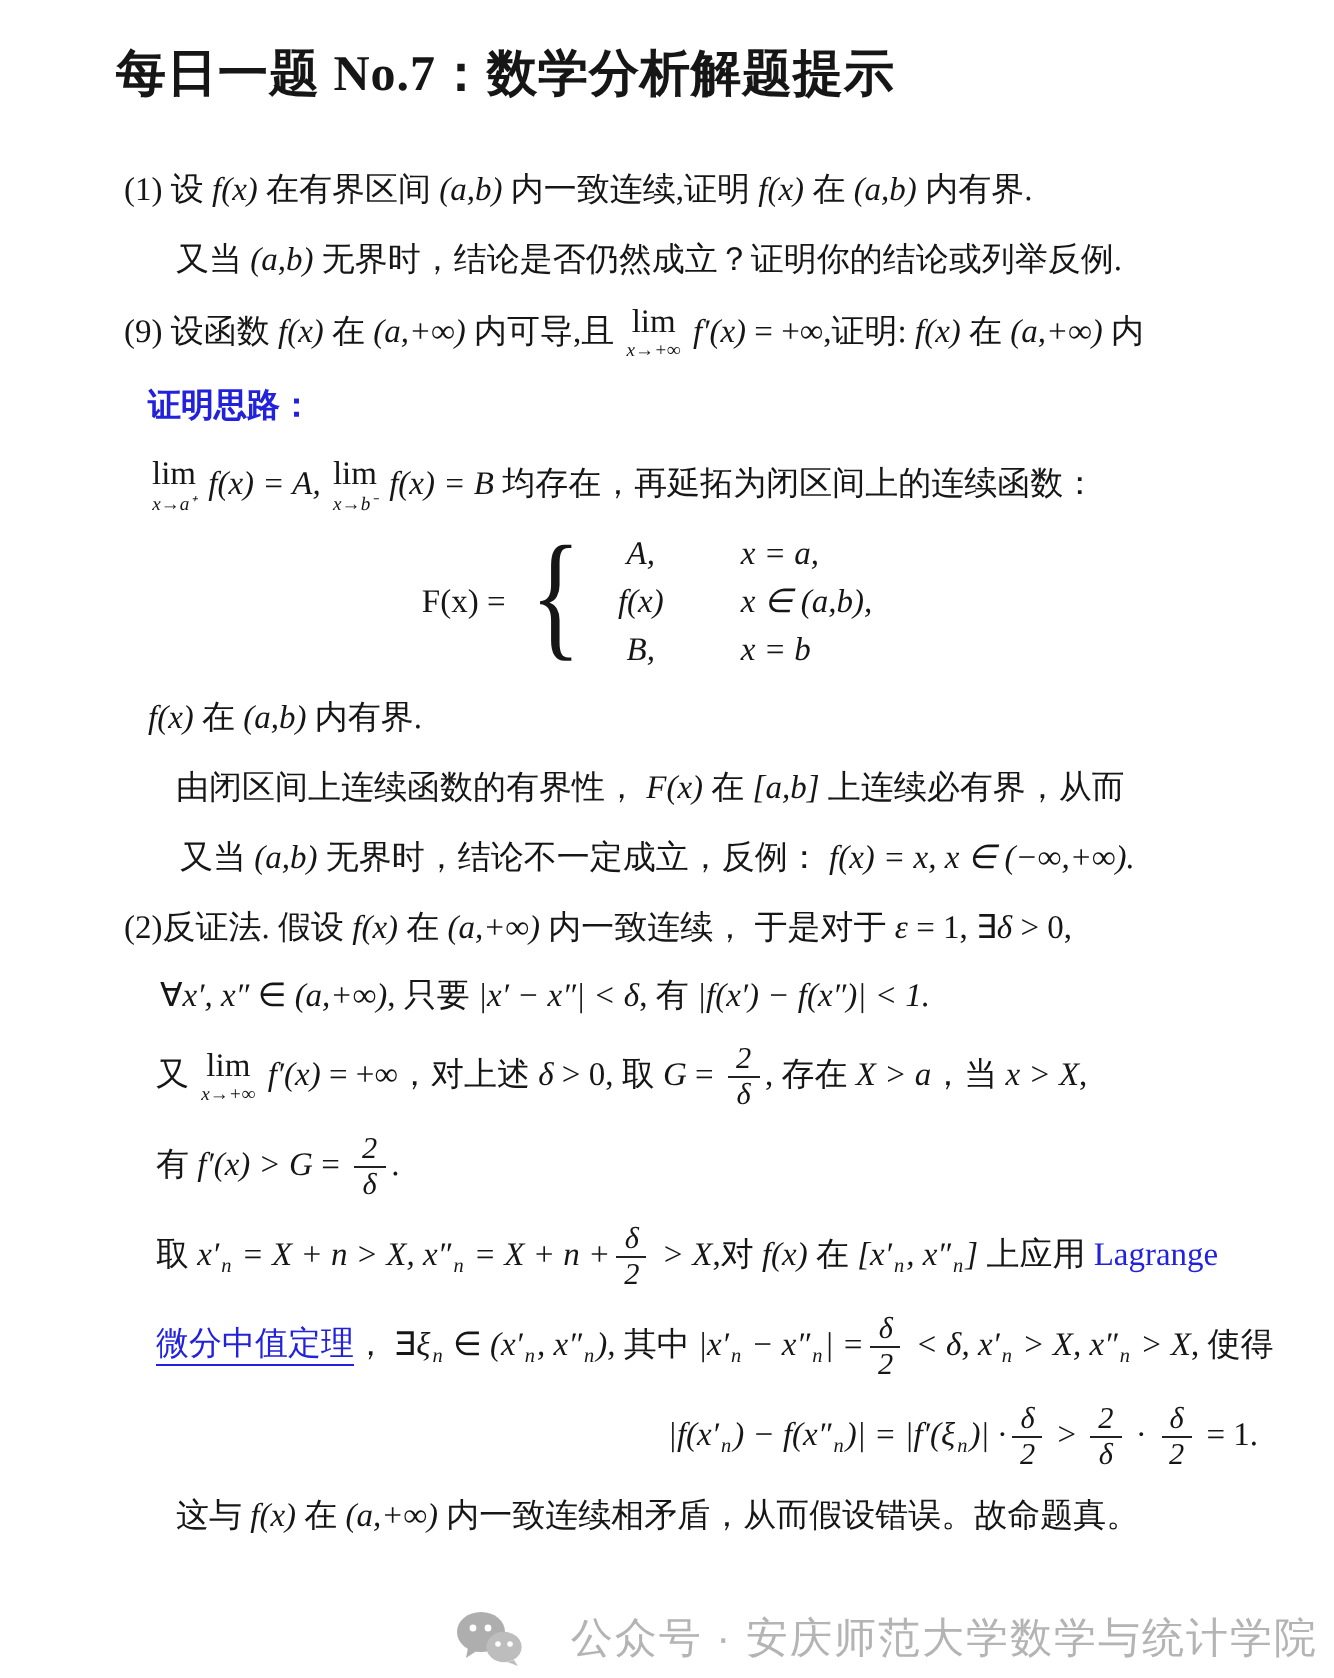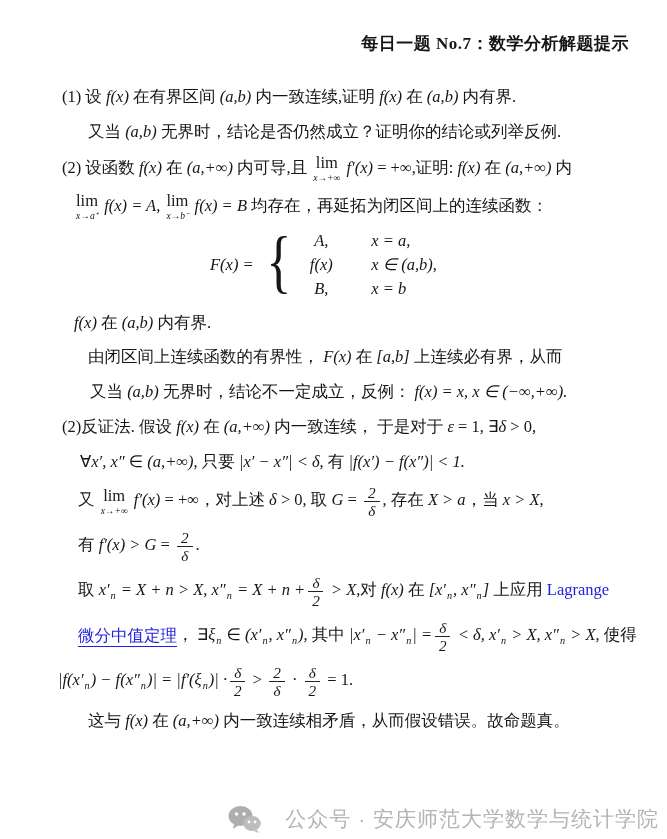--- a/index.html
+++ b/index.html
@@ -3,28 +3,28 @@
 <meta charset="utf-8">
 <style>
   html,body{margin:0;padding:0;background:#ffffff;}
   .page{
     width:667px;height:839px;box-sizing:border-box;position:relative;overflow:hidden;
     background:#ffffff;color:#161616;
     font-family:"Liberation Serif", serif;
   }
   .content{padding:16px 38px 0 58px;}
   .title{
-    font-size:17px;font-weight:bold;text-align:right;
-    margin:16px 0 30px 0;letter-spacing:0.5px;
+    font-size:25px;font-weight:bold;text-align:left;
+    margin:4px 0 30px 0;letter-spacing:0.5px;
   }
   .ln{
     font-size:16.5px;line-height:1.5;margin-bottom:10px;
     white-space:nowrap;
   }
-  .ln.center{text-align:left;padding-left:0 !important;}
+  .ln.center{text-align:right;padding-left:0 !important;}
   .i{font-style:italic;}
   .blue{color:var(--accent,#2222dd);}
   .bold{font-weight:bold;}
   .u{border-bottom:1px solid currentColor;padding-bottom:1px;}
   .sub{font-size:0.62em;vertical-align:-0.35em;margin:0 1px 0 1px;}
   .frac{
     display:inline-flex;flex-direction:column;align-items:center;
     vertical-align:middle;font-style:italic;font-size:0.92em;line-height:1.12;margin:0 3px;
   }
   .frac .num{padding:0 4px;border-bottom:1.2px solid #222;}
@@ -32,21 +32,21 @@
   .lim{
     display:inline-flex;flex-direction:column;align-items:center;
     vertical-align:middle;line-height:1;margin:0 2px;justify-content:center;
   }
   .lim .w{font-size:1em;}
   .lim .u2{font-size:0.58em;margin-top:2px;font-style:italic;}
   .pw{
     display:flex;justify-content:center;align-items:center;gap:4px;
     margin:2px 40px 12px 0;font-size:16.5px;
   }
-  .pw-lhs{font-style:italic;margin-right:4px;}
+  .pw-lhs{margin-right:4px;}
   .pw-brace{
     font-size:70px;font-weight:100;line-height:0.85;
     transform:scaleX(0.75);display:inline-block;margin-top:-6px;
   }
   .pw-rows{
     display:grid;grid-template-columns:max-content max-content;
     column-gap:28px;row-gap:4px;font-style:italic;
   }
   .pw-rows .val{text-align:center;min-width:44px;}
   .watermark{
@@ -60,25 +60,26 @@
 </head>
 <body>
 
 <div class="page">
   <div class="content">
 
     <div class="title">每日一题 No.7：数学分析解题提示</div>
 
     <div class="ln" style="padding-left:4px"><span>(1) 设 </span><span class="i">f(x)</span><span> 在有界区间 </span><span class="i">(a,b)</span><span> 内一致连续,证明 </span><span class="i">f(x)</span><span> 在 </span><span class="i">(a,b)</span><span> 内有界.</span></div>
     <div class="ln" style="padding-left:30px"><span>又当 </span><span class="i">(a,b)</span><span> 无界时，结论是否仍然成立？证明你的结论或列举反例.</span></div>
-    <div class="ln" style="padding-left:4px"><span>(2) 设函数 </span><span class="i">f(x)</span><span> 在 </span><span class="i">(a,+∞)</span><span> 内可导,且 </span><span class="lim">
+    <div class="ln" style="padding-left:4px"><span>(9) 设函数 </span><span class="i">f(x)</span><span> 在 </span><span class="i">(a,+∞)</span><span> 内可导,且 </span><span class="lim">
           <span class="w">lim</span>
           <span class="u2">x→+∞</span>
         </span><span class="i"> f′(x)</span><span> = +∞,证明: </span><span class="i">f(x)</span><span> 在 </span><span class="i">(a,+∞)</span><span>  内</span></div>
 
+    <div class="ln" style="padding-left:16px;margin-bottom:14px"><span class="blue bold">证明思路：</span></div>
 
     <div class="ln" style="padding-left:16px"><span class="lim">
           <span class="w">lim</span>
           <span class="u2">x→a⁺</span>
         </span><span class="i"> f(x) = A,</span><span>  </span><span class="lim">
           <span class="w">lim</span>
           <span class="u2">x→b⁻</span>
         </span><span class="i"> f(x) = B </span><span>均存在，再延拓为闭区间上的连续函数：</span></div>
 
     <div class="pw">

